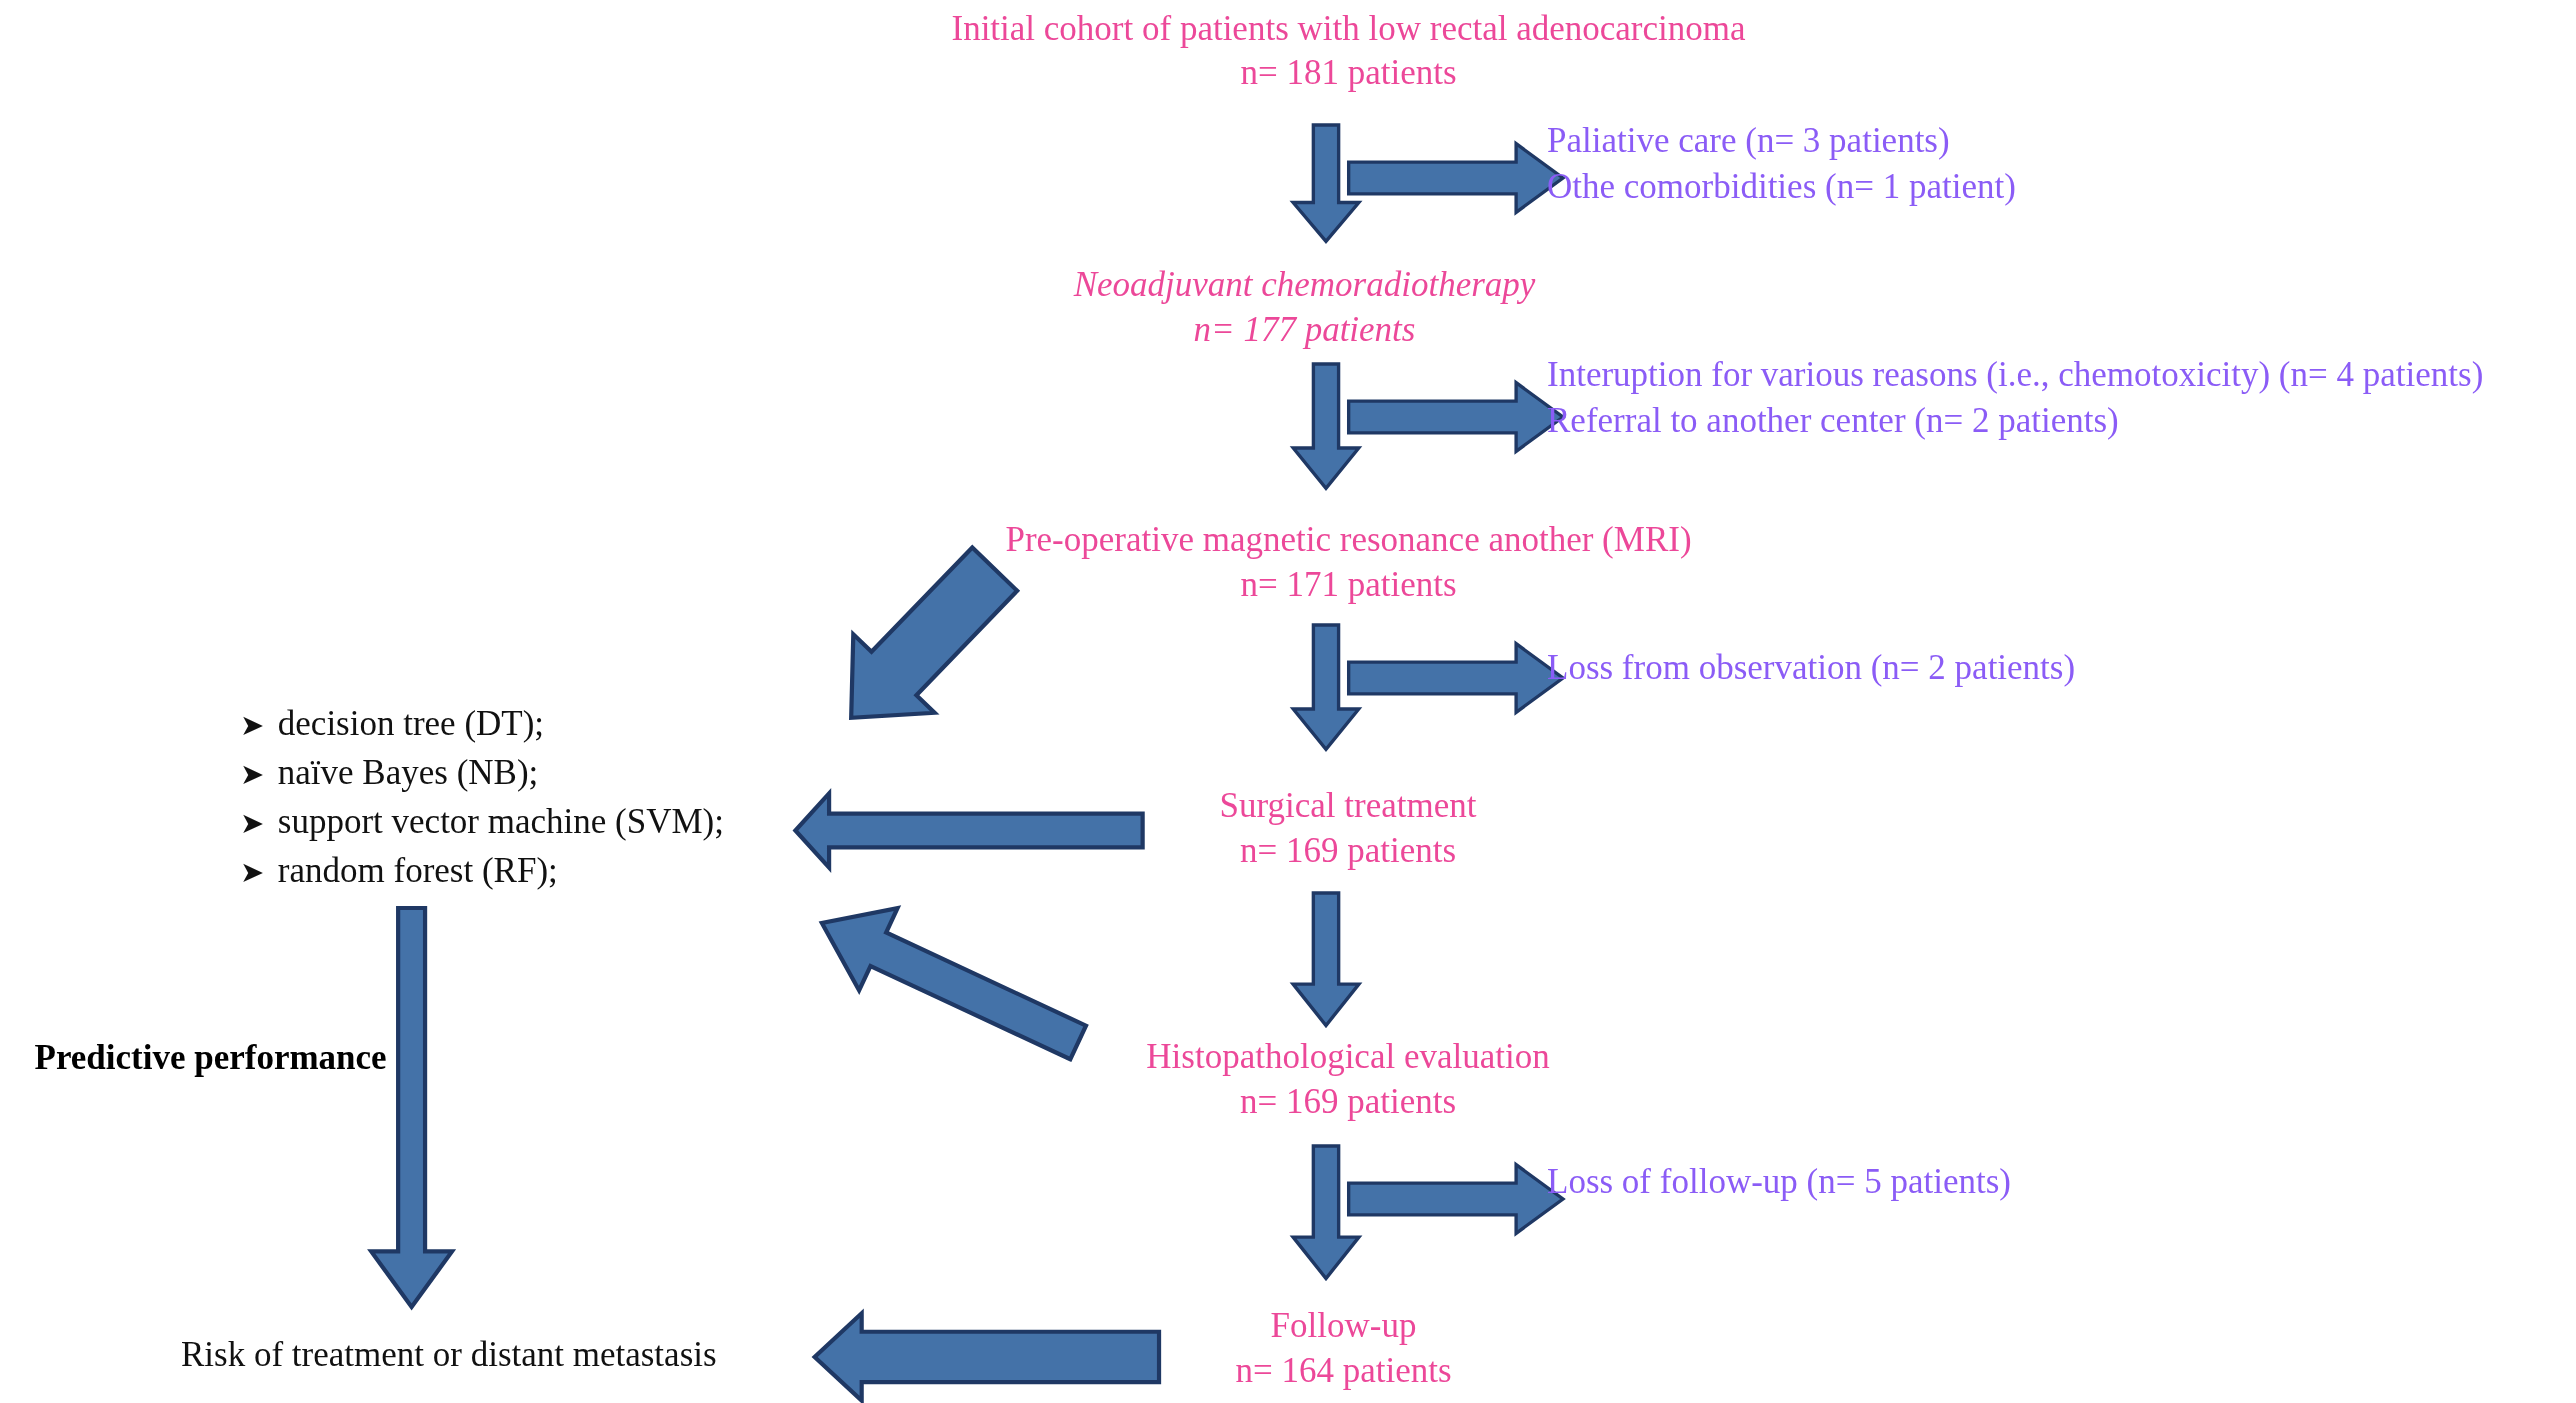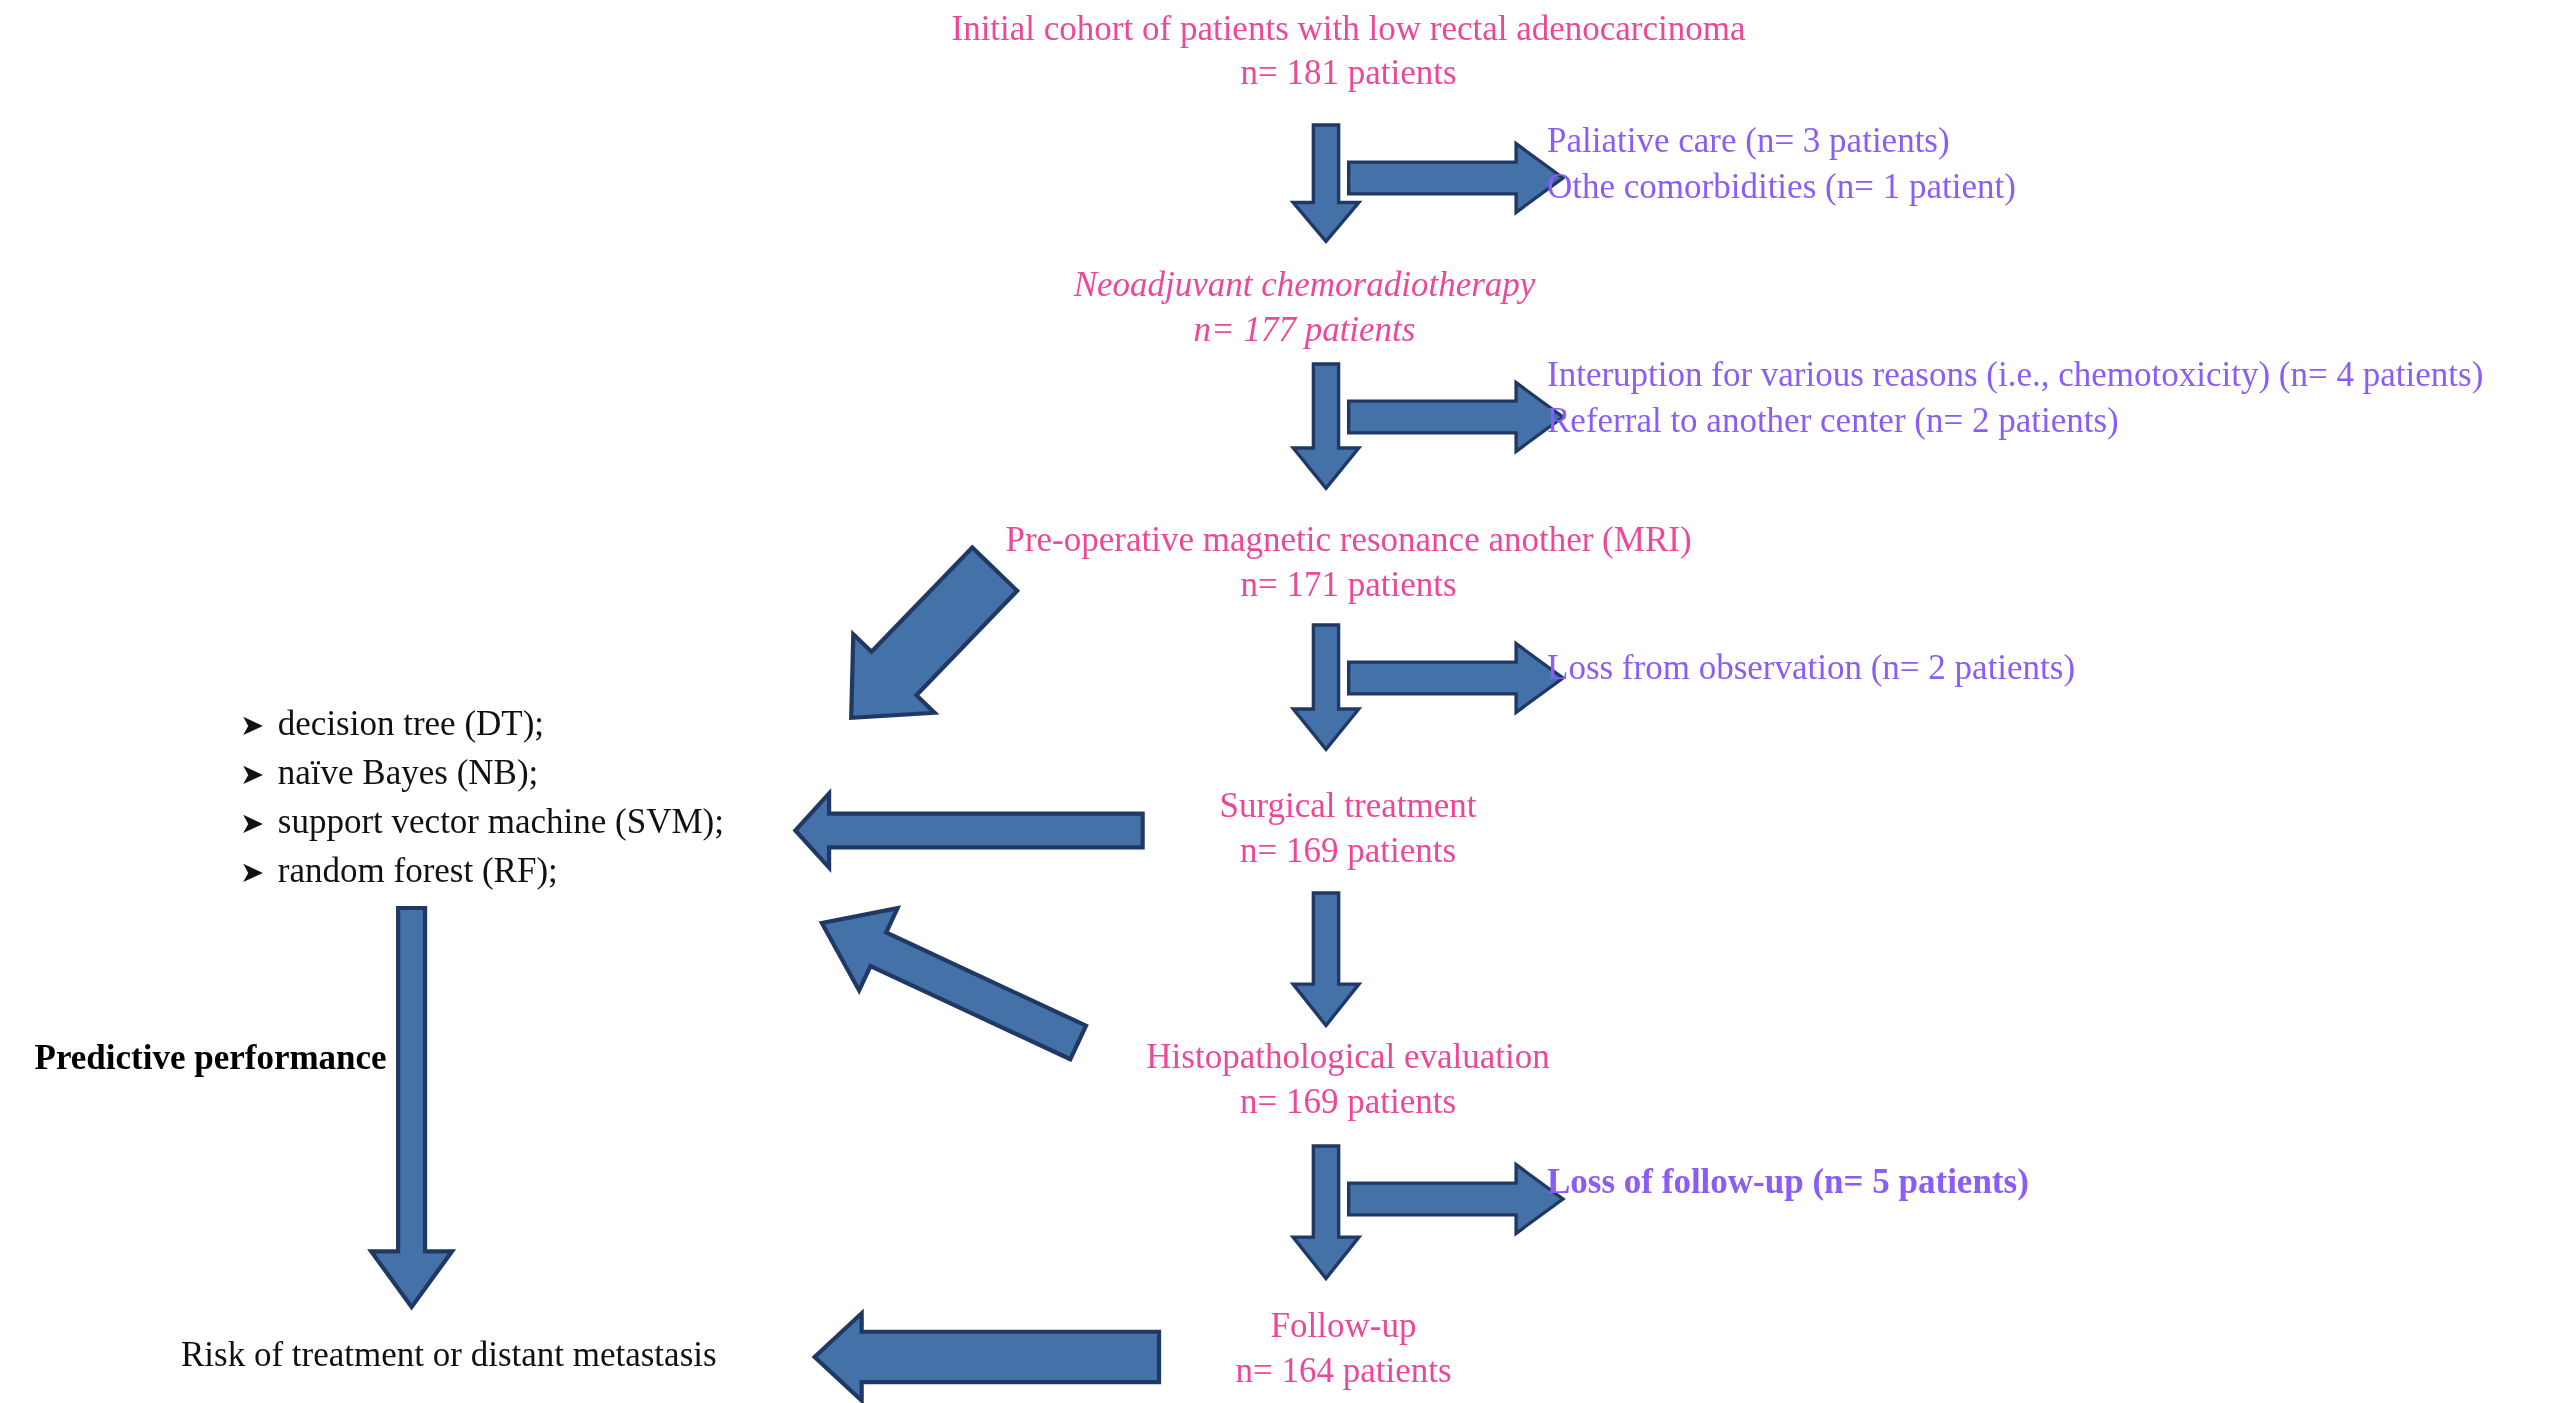--- a/index.html
+++ b/index.html
@@ -210,21 +210,21 @@
       <polygon points="30,0 60,0 60,108 84,108 45,157 6,108 30,108" fill="#4472A8" stroke="#1F3864" stroke-width="4" stroke-linejoin="miter"></polygon>
     </svg>
   </div>
 
   <div class="arrow" style="left:1348px; top:1163px;">
     <svg width="219" height="72" viewBox="0 0 260 86">
       <polygon points="0,24 200,24 200,2 256,43 200,84 200,62 0,62" fill="#4472A8" stroke="#1F3864" stroke-width="4" stroke-linejoin="miter"></polygon>
     </svg>
   </div>
 
-  <div class="side-note" style="left:1547px; top:1159px;font-weight:bold;">
+  <div class="side-note" style="left:1547px; top:1159px;">
     <div>Loss of follow-up (n= 5 patients)</div>
   </div>
 
   <div class="node" style="left:1036px; top:1304px; width:615px;">
     <span>Follow-up</span>
     <span class="l2">n= 164 patients</span>
   </div>
 
   <div class="arrow" style="left:809px; top:1320px;">
     <svg width="354" height="84" viewBox="0 0 420 100">

